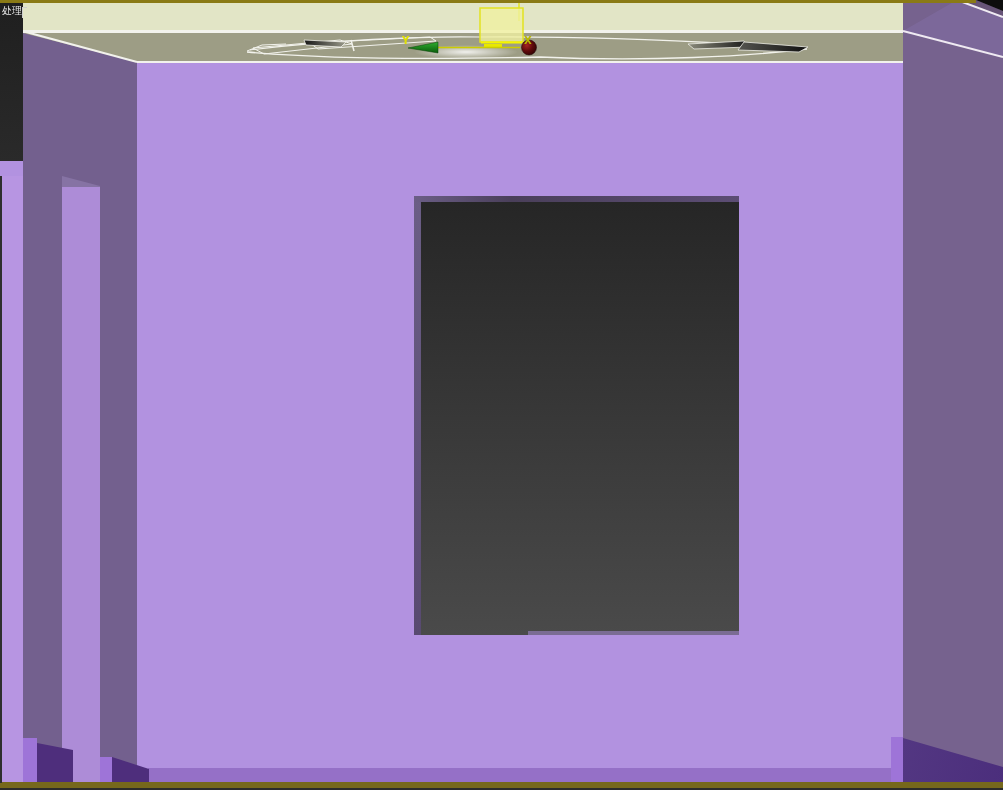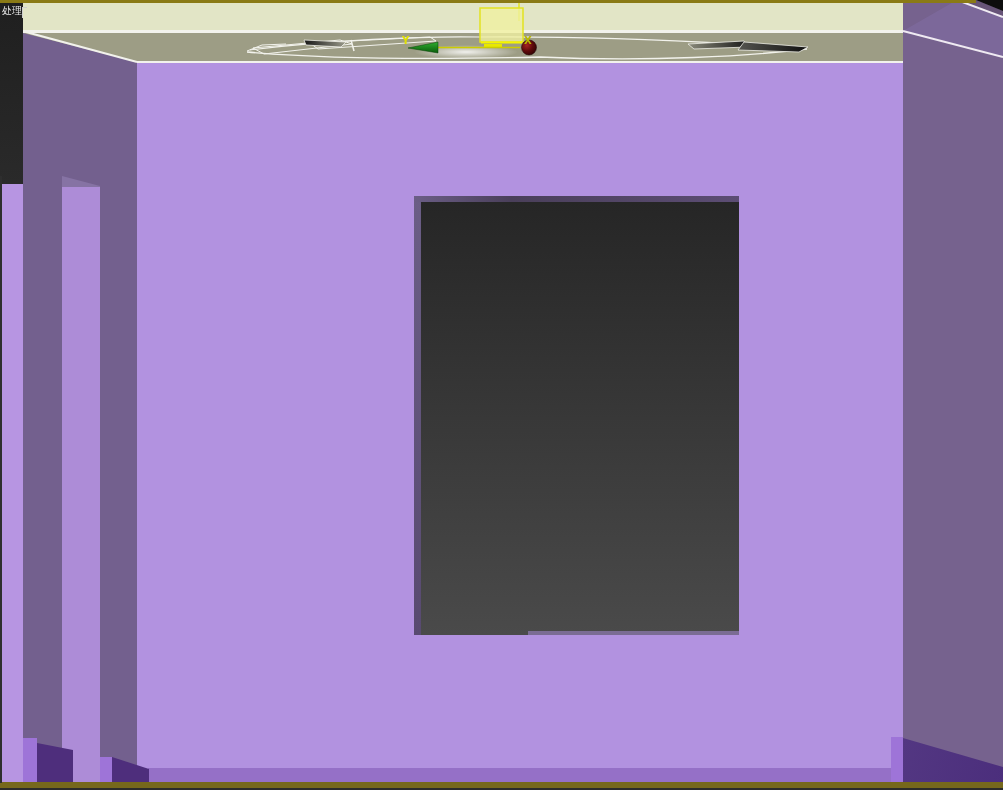--- a/index.html
+++ b/index.html
@@ -39,21 +39,21 @@
     clip-path:polygon(0 0,100% 12px,100% 100%,0 100%);z-index:17;}
   
   #right-wall{left:903px;top:0;width:100px;height:790px;background:var(--wall_side_right,#76628e);z-index:20;}
   #right-floor{left:903px;top:737px;width:100px;height:53px;
     background:linear-gradient(105deg,var(--floor_right_dark,#533782),#4b2e7c);
     clip-path:polygon(0 1px,100% 30px,100% 100%,0 100%);z-index:21;}
   
   #bottom-band{left:0;top:782px;width:1003px;height:6px;background:var(--bottom_band,#76681c);z-index:55;}
   #bottom-row{left:0;top:788px;width:1003px;height:2px;background:var(--bottom_row,#2b2b2b);z-index:55;}
   
-  #status-panel{left:0;top:0;width:23px;height:184px;background:linear-gradient(var(--black_panel,#1f1f1f),#2a2a2a);z-index:60;}
+  #status-panel{left:0;top:0;width:23px;height:161px;background:linear-gradient(var(--black_panel,#1f1f1f),#2a2a2a);z-index:60;}
   #status-label{position:absolute;left:2px;top:5px;color:var(--text_white,#e8e8e8);font-size:10px;line-height:11px;white-space:nowrap;}
   #text-cursor{position:absolute;left:22px;top:7px;width:4px;height:10px;border-left:1px solid #cfcfcf;border-top:1px solid #cfcfcf;}
   #left-edge-line{left:0;top:176px;width:2px;height:607px;background:#2e2e2e;z-index:61;}
   
   #overlay{left:0;top:0;width:1003px;height:790px;z-index:50;pointer-events:none;}
 </style>
 </head>
 <body>
 
 <div id="viewport">

